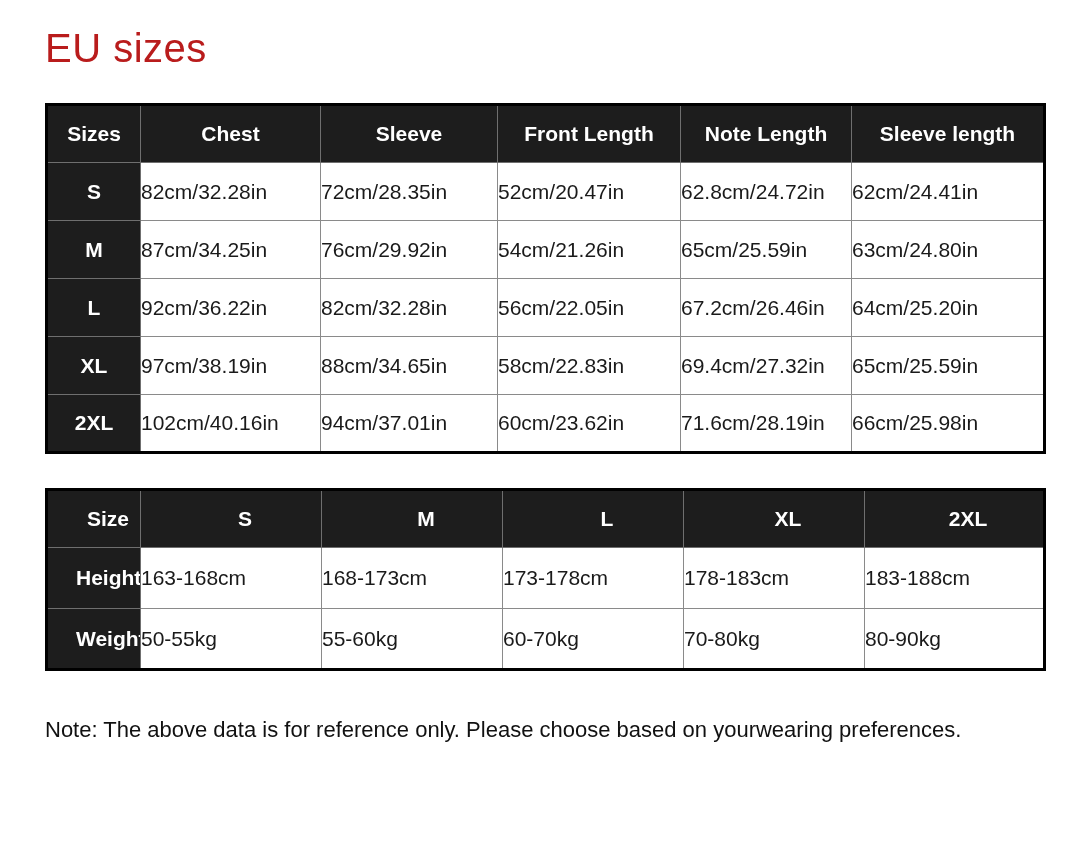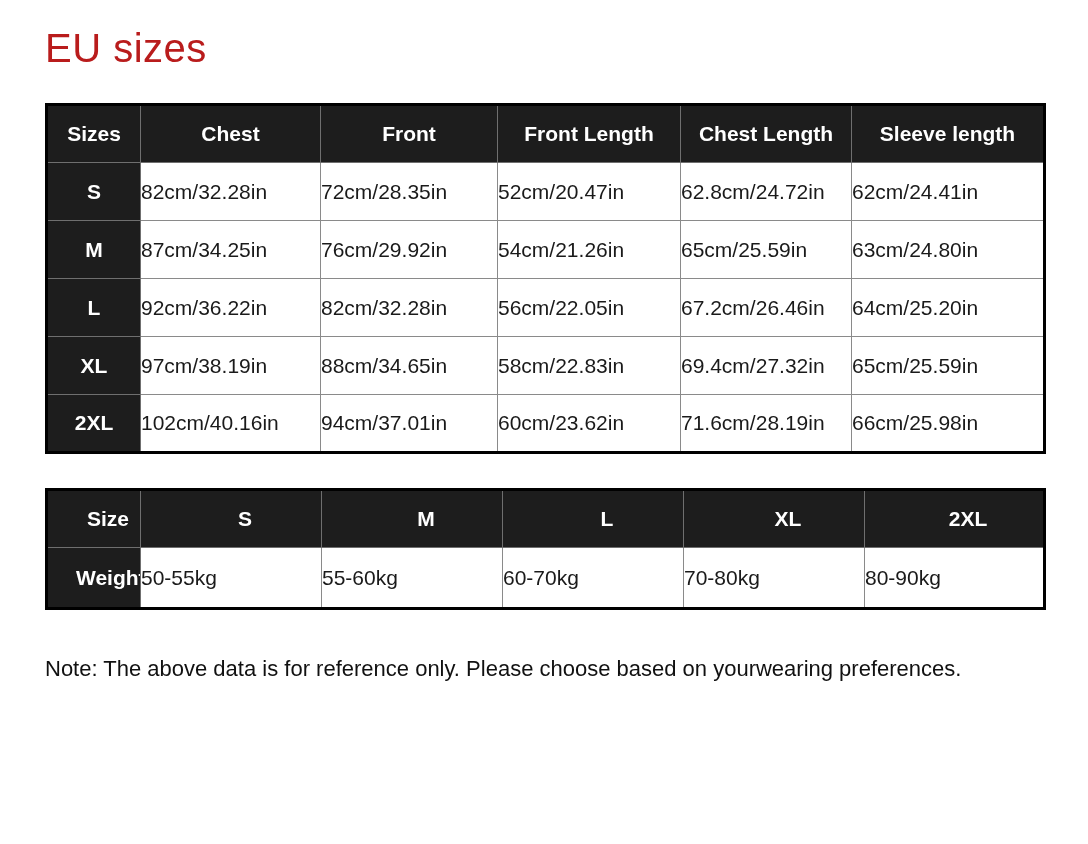--- a/index.html
+++ b/index.html
@@ -74,23 +74,23 @@
         <col style="width:180px">
         <col style="width:177px">
       <col style="width:183px">
         <col style="width:171px">
         <col style="width:193px">
     </colgroup>
     <thead>
       <tr>
         <th>Sizes</th>
         <th>Chest</th>
-        <th>Front</th>
+        <th>Sleeve</th>
         <th>Front Length</th>
-        <th>Chest Length</th>
+        <th>Note Length</th>
         <th>Sleeve length</th>
       </tr>
     </thead>
     <tbody>
       <tr>
         <th>S</th>
         <td>82cm/32.28in</td>
         <td>72cm/28.35in</td>
         <td>52cm/20.47in</td>
         <td>62.8cm/24.72in</td>
@@ -145,20 +145,28 @@
         <th>Size</th>
         <th>S</th>
         <th>M</th>
         <th>L</th>
         <th>XL</th>
         <th>2XL</th>
       </tr>
     </thead>
     <tbody>
       <tr>
+        <th>Height</th>
+        <td>163-168cm</td>
+        <td>168-173cm</td>
+        <td>173-178cm</td>
+        <td>178-183cm</td>
+        <td>183-188cm</td>
+      </tr>
+      <tr>
         <th>Weight</th>
         <td>50-55kg</td>
         <td>55-60kg</td>
         <td>60-70kg</td>
         <td>70-80kg</td>
         <td>80-90kg</td>
       </tr>
     </tbody>
   </table>
 

